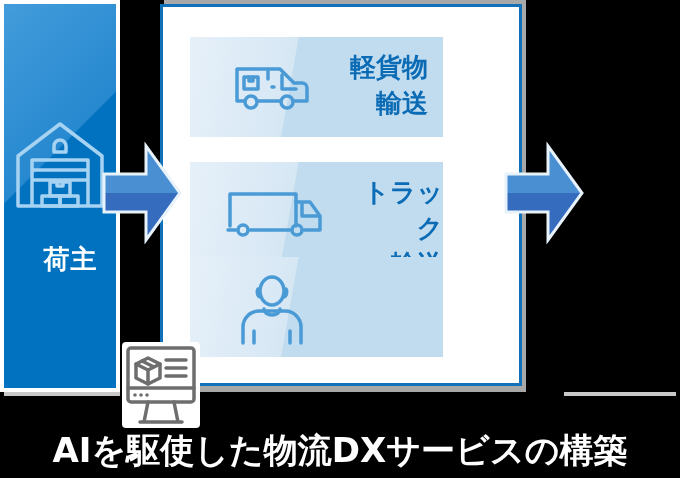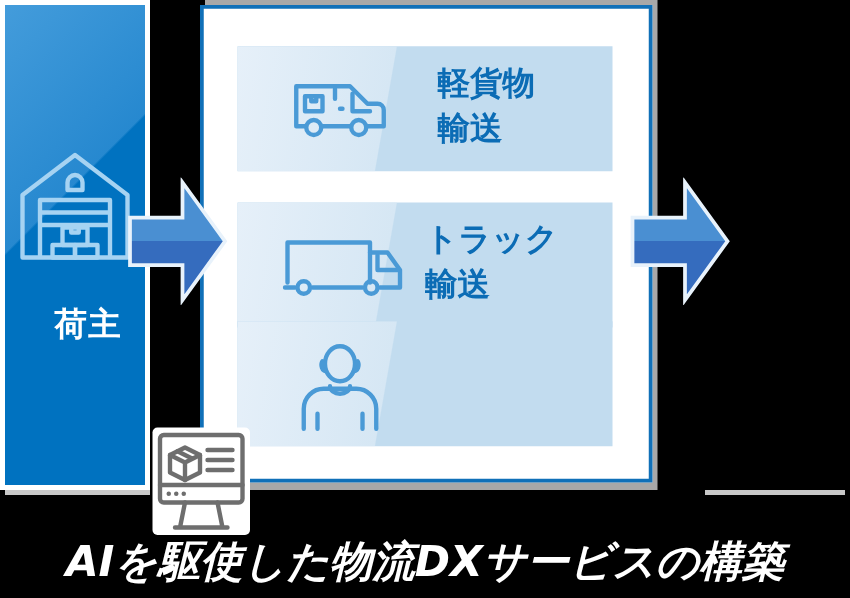--- a/index.html
+++ b/index.html
@@ -56,23 +56,24 @@
       position: absolute; left: 164px; top: 0; width: 362px; height: 392px;
       background: #a8a8a8;
     }
     .center {
       position: absolute; left: 160px; top: 4px; width: 362px; height: 382px;
       background: #fff;
       border: 3px solid #1070b8;
       box-sizing: border-box;
     }
     .card {
-      position: absolute; left: 27px; width: 300px; height: 100px;
+      position: absolute; left: 27px; width: 253px; height: 100px;
       background: #c2dcef;
       overflow: hidden;
+      text-align: right;
     }
     .card::before {
       content: "";
       position: absolute; left: 0; top: 0; right: 0; bottom: 0;
       background: linear-gradient(100deg, #e6f0f9 0%, #d6e7f4 40%, rgba(194,220,239,0) 40.3%);
     }
     .card-icon { position: absolute; left: 40px; top: 16px; }
     .card-label {
       position: absolute; left: 160px; top: 12px;
       color: #0b6cb5;
@@ -92,21 +93,20 @@
 
     
     .footer {
       position: absolute; left: 0; right: 0; top: 428px;
       text-align: center;
       color: #fff;
       font-weight: bold;
       font-size: 34px;
       letter-spacing: 0px;
       line-height: 44px;
-      font-style: italic;
     }
   </style>
 </head>
 <body>
 
 <div class="stage">
 
   <div class="side side-left">
     <div class="side-inner">
       <svg class="side-icon" style="top:112px" width="96" height="96" viewBox="0 0 96 96" fill="none" stroke="#a6d3f2" stroke-width="3.5" stroke-linejoin="round">

